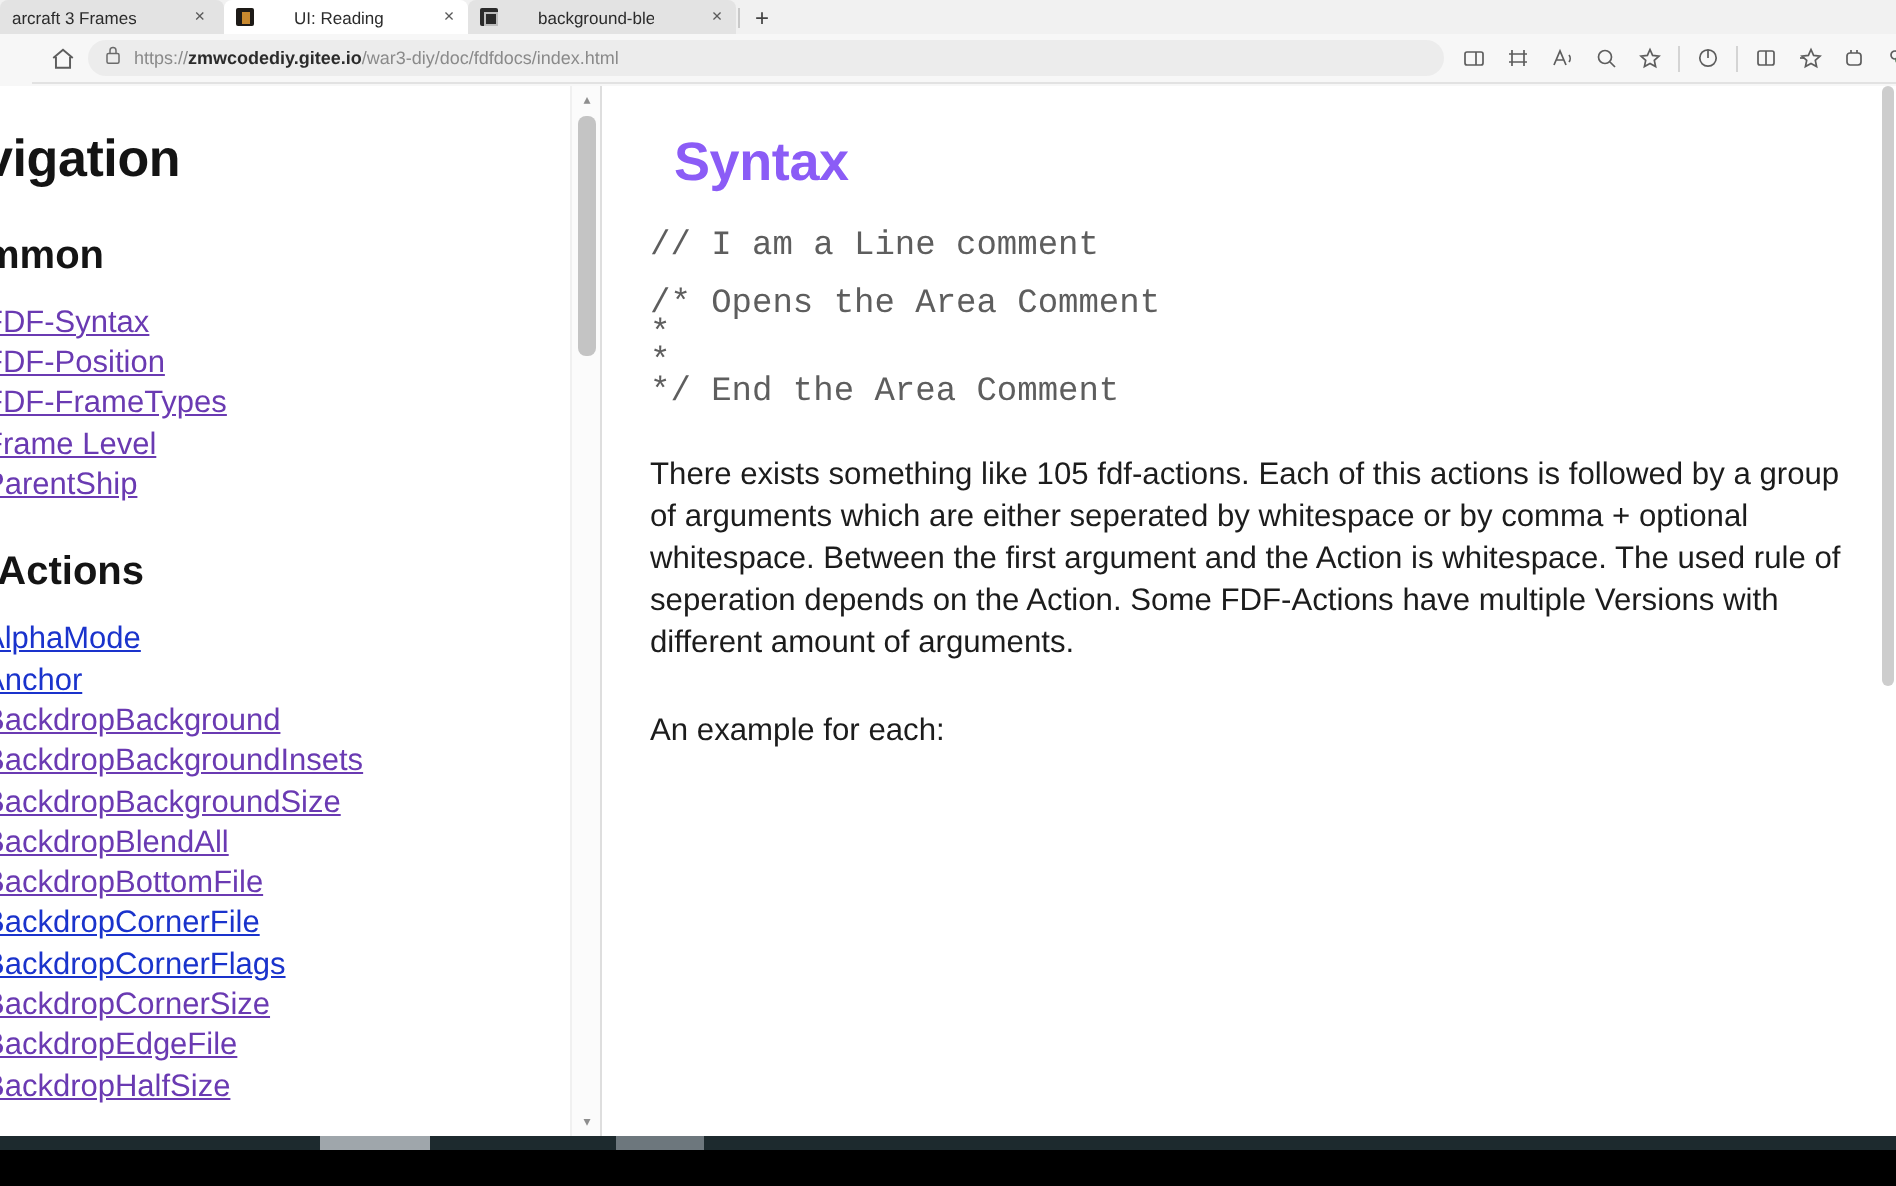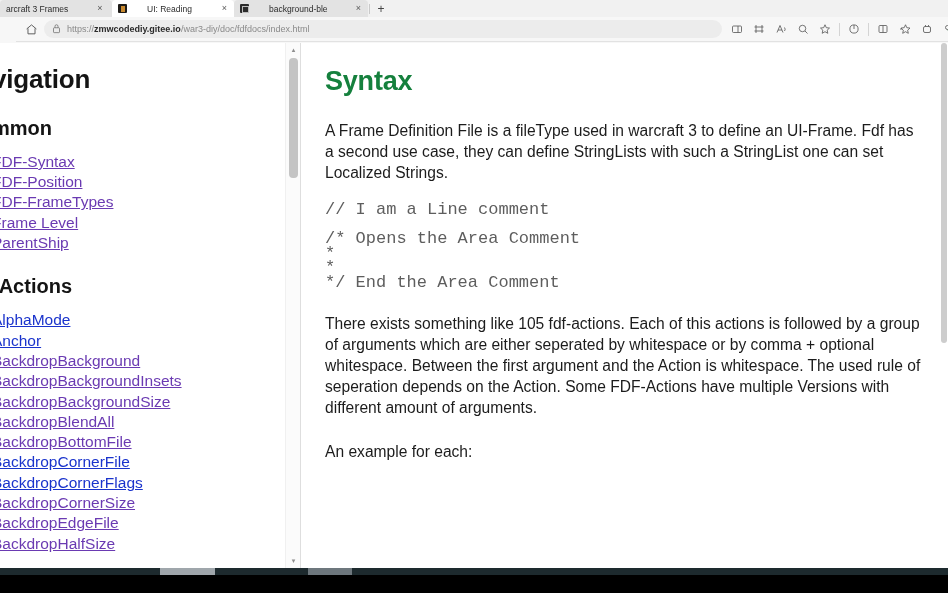--- a/index.html
+++ b/index.html
@@ -238,22 +238,22 @@
     height: 525px;
     background: #ffffff;
     overflow: hidden;
   }
   .content {
     padding: 22px 24px 0 24px;
   }
   .c-h1 {
     font-size: 27px;
     font-weight: 700;
-    color: #15803d;
-    margin: 0 0 0 0;
+    color: #8b5cf6;
+    margin: 0 0 0 12px;
     line-height: 1.2;
     letter-spacing: -0.2px;
   }
   .c-p {
     font-size: 15.6px;
     line-height: 21px;
     color: #1c1c1c;
     margin: 23px 0 0 0;
   }
   .c-p.tight { margin-top: 0; }
@@ -466,21 +466,20 @@
           <div class="thumb"></div>
           <div class="arrow down">▾</div>
         </div>
       </div>
 
       <div class="pane-divider"></div>
 
       <div class="contentpane">
         <div class="content">
           <h1 class="c-h1">Syntax</h1>
-          <p class="c-p">A Frame Definition File is a fileType used in warcraft 3 to define an UI-Frame. Fdf has a second use case, they can define StringLists with such a StringList one can set Localized Strings.</p>
           <pre class="c-code">// I am a Line comment
 
 /* Opens the Area Comment
 *
 *
 */ End the Area Comment</pre>
           <p class="c-p">There exists something like 105 fdf-actions. Each of this actions is followed by a group of arguments which are either seperated by whitespace or by comma + optional whitespace. Between the first argument and the Action is whitespace. The used rule of seperation depends on the Action. Some FDF-Actions have multiple Versions with different amount of arguments.</p>
           <p class="c-p">An example for each:</p>
 
         </div>

